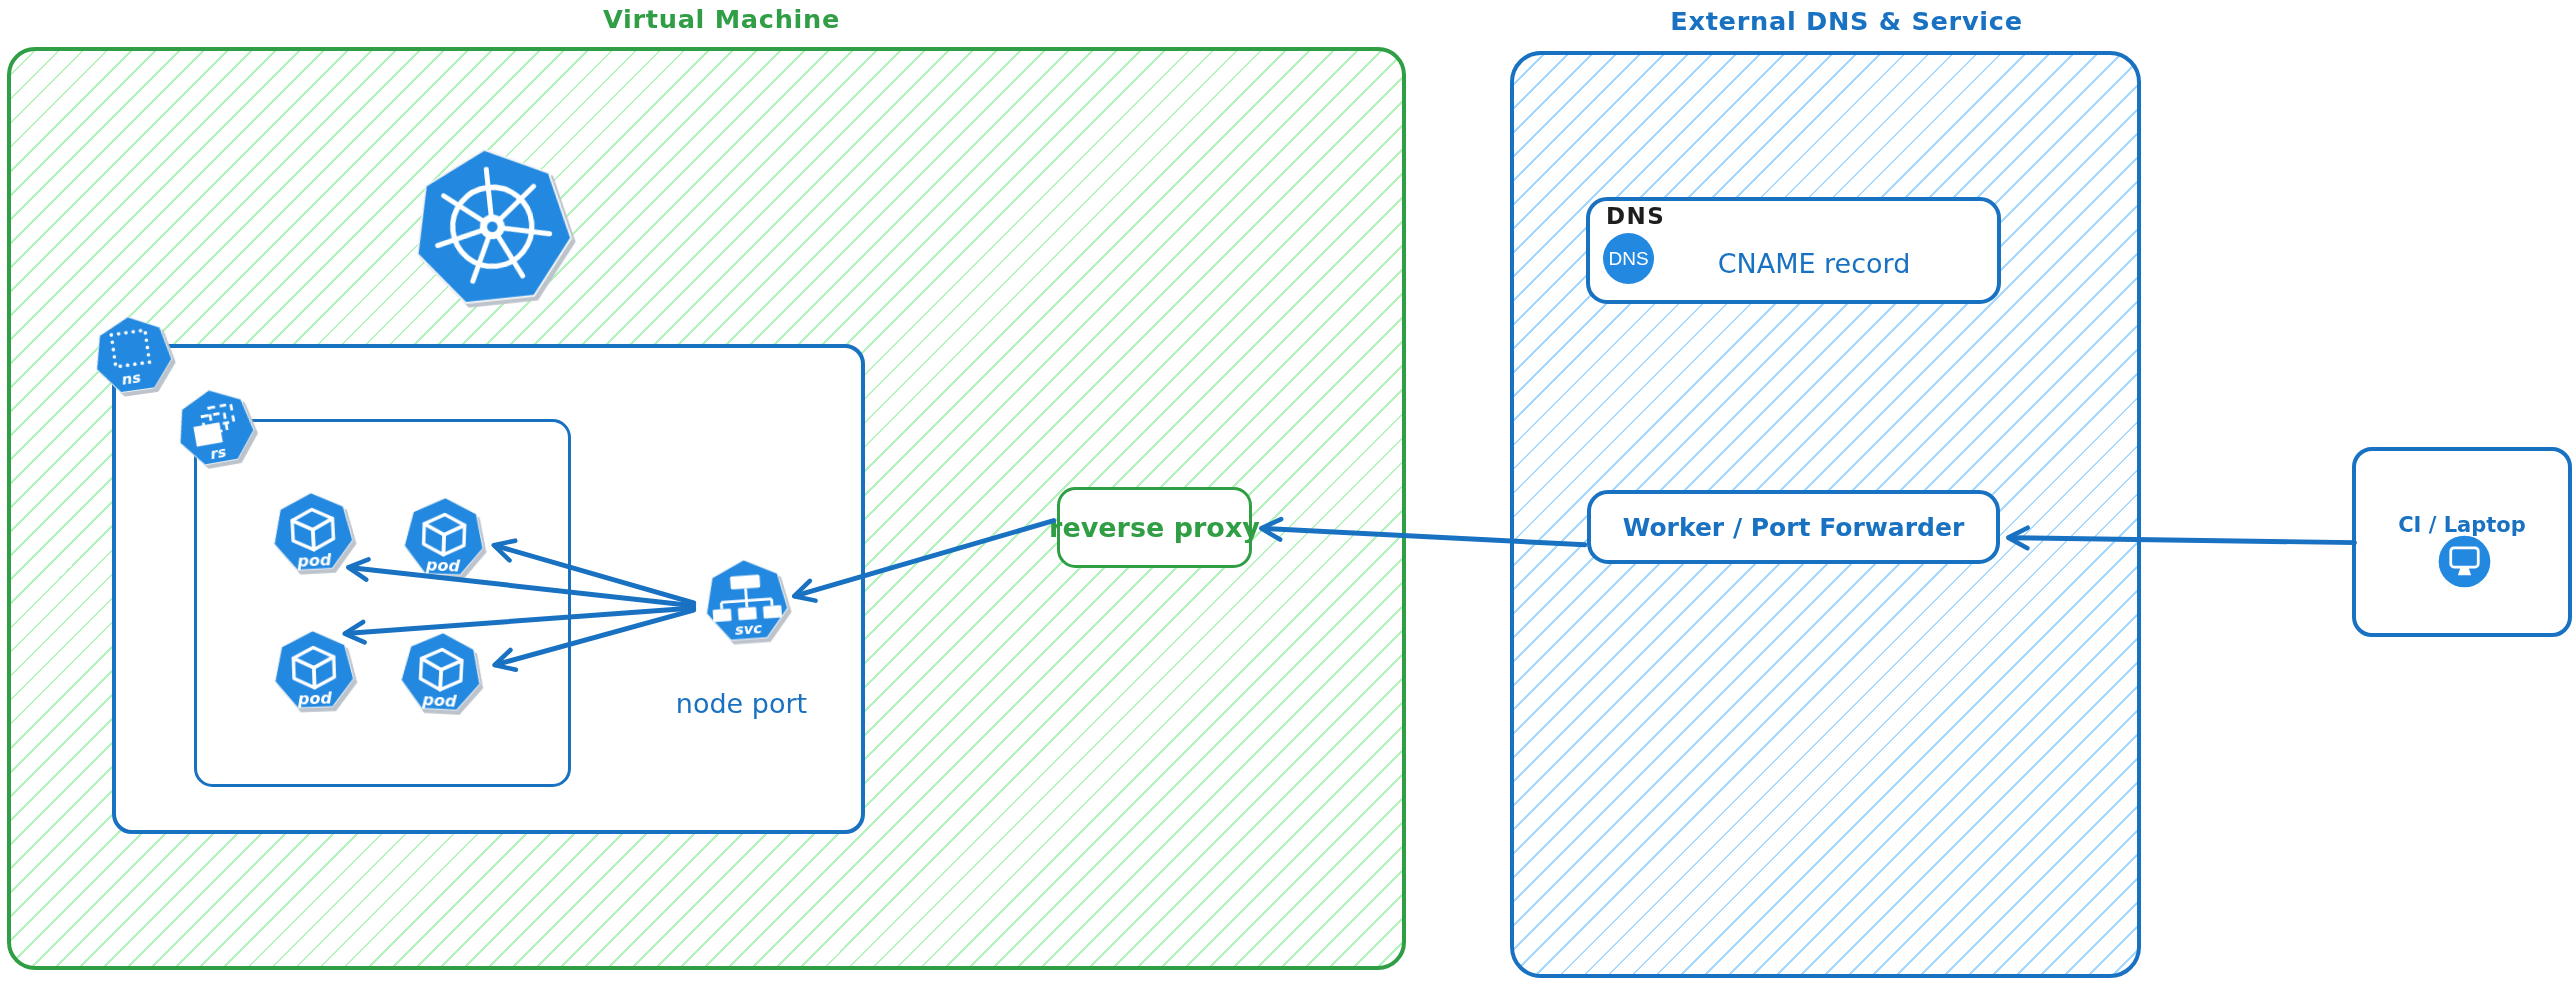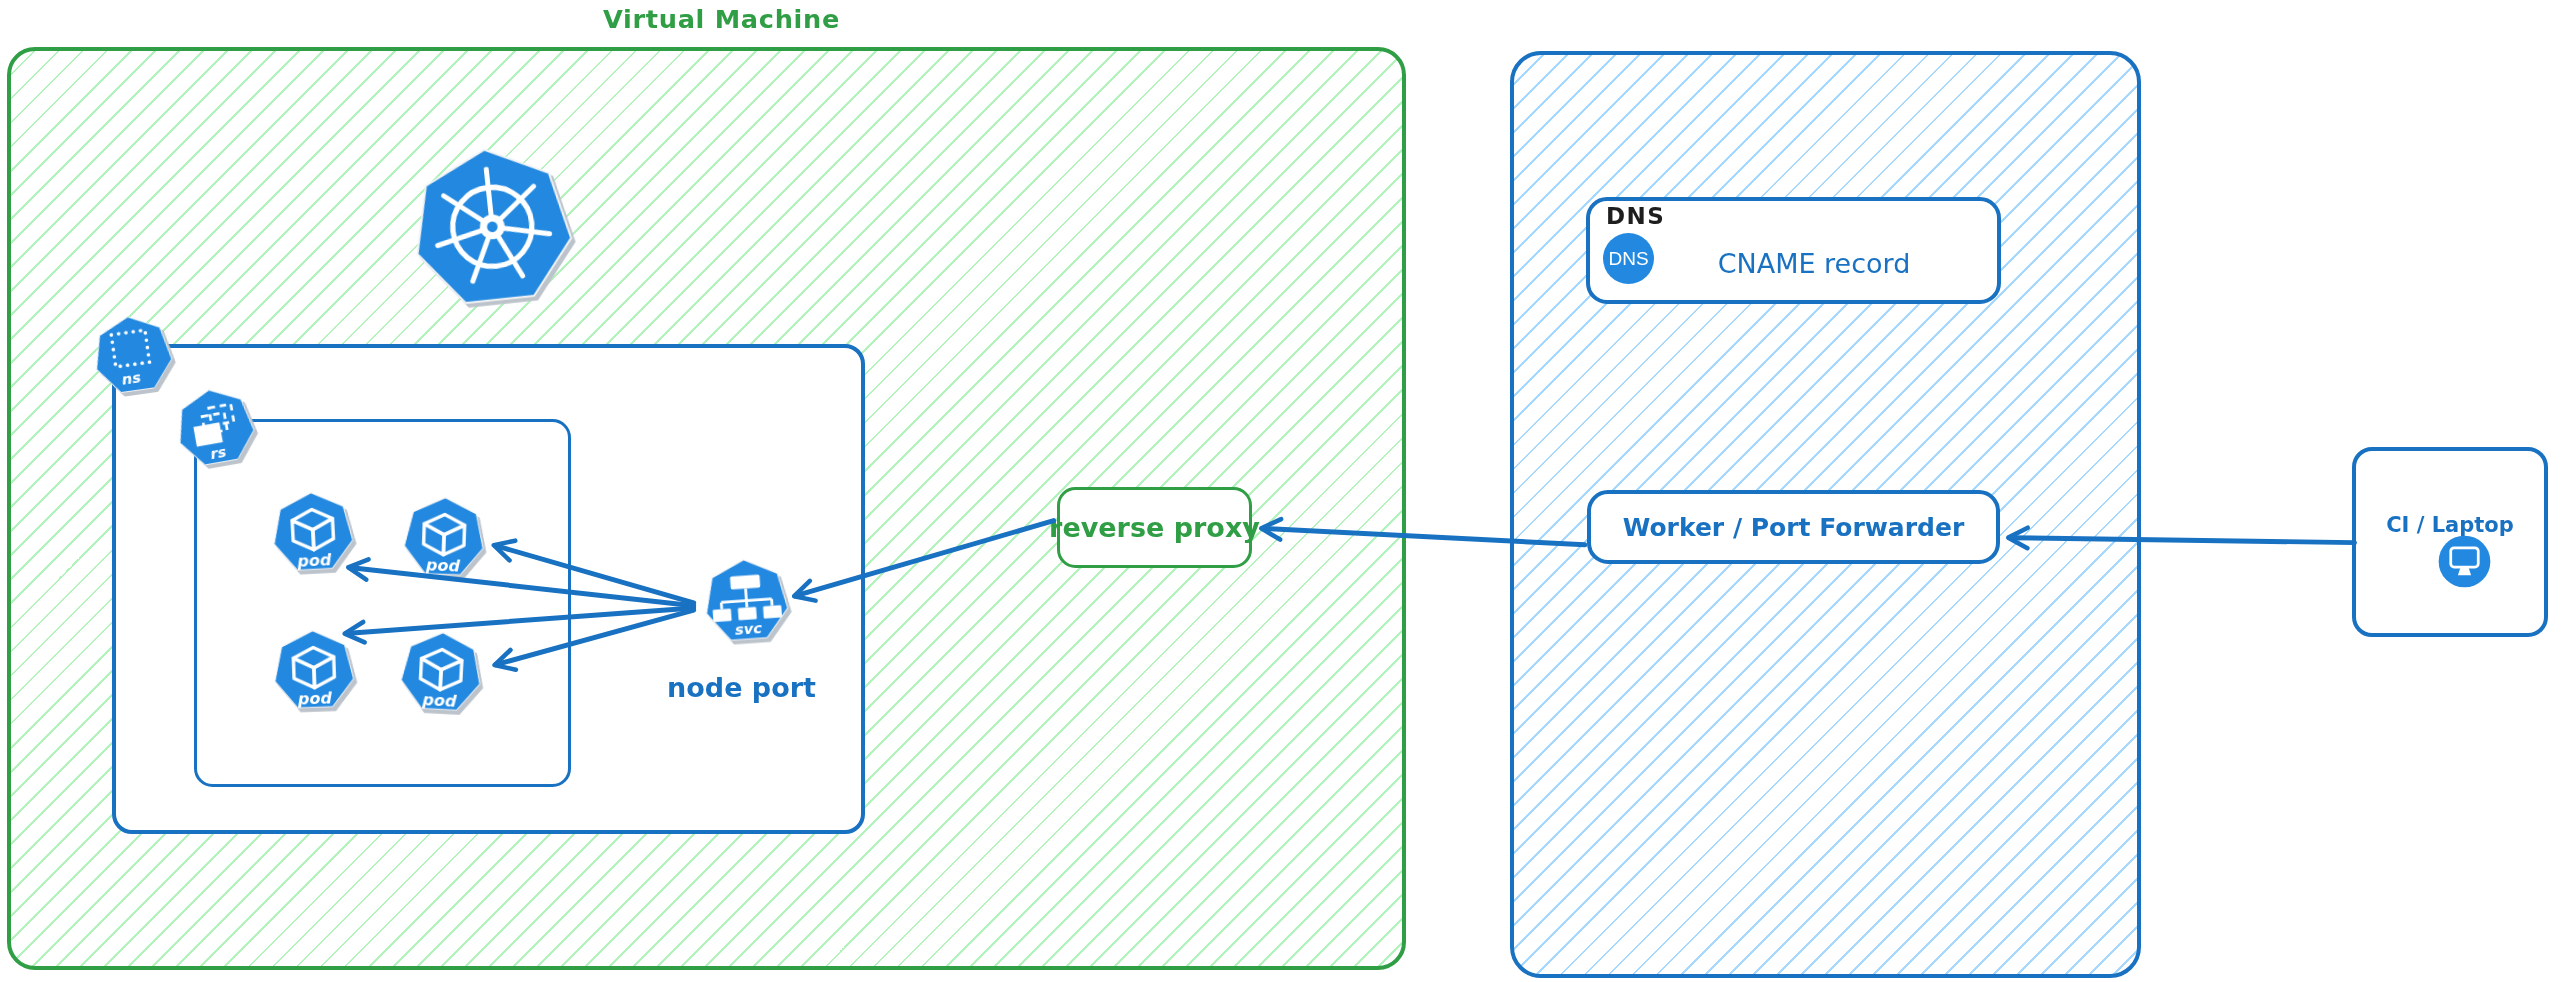--- a/index.html
+++ b/index.html
@@ -19,55 +19,56 @@
 
   
   .wbox{position:absolute;box-sizing:border-box;background:#ffffff;display:flex;align-items:center;justify-content:center;}
   .ns-box{left:112px;top:344px;width:753px;height:490px;border:4.3px solid #1971c2;border-radius:20px;}
   .rs-box{left:194px;top:419px;width:377px;height:368px;border:3.6px solid #1971c2;border-radius:18.5px;}
   .rp-box{left:1057px;top:487px;width:195px;height:81px;border:3.6px solid #2f9e44;border-radius:18.5px;}
   .rp-box span{color:#2f9e44;font-size:27px;font-weight:600;white-space:nowrap;}
   .dns-box{left:1586px;top:197px;width:415px;height:107px;border:4.3px solid #1971c2;border-radius:21px;}
   .worker-box{left:1587px;top:490px;width:413px;height:74px;border:4.3px solid #1971c2;border-radius:21px;}
   .worker-box span{color:#1971c2;font-size:25px;font-weight:600;white-space:nowrap;}
-  .ci-box{left:2352px;top:447px;width:196px;height:190px;border:4.3px solid #1971c2;border-radius:20px;
+  .ci-box{left:2352px;top:447px;width:220px;height:190px;border:4.3px solid #1971c2;border-radius:20px;
           flex-direction:column;justify-content:flex-start;}
 
   
   .dns-tag{position:absolute;left:1606px;top:203px;color:#1e1e1e;font-size:23px;font-weight:600;letter-spacing:1.4px;}
   .dns-badge{position:absolute;left:1603px;top:233px;width:51px;height:51px;border-radius:50%;
              background:#2389e0;color:#ffffff;display:flex;align-items:center;justify-content:center;
              font-family:"Liberation Sans", sans-serif;font-size:19px;font-weight:400;}
   .cname-label{position:absolute;left:1654px;top:210px;width:320px;height:107px;display:flex;
                align-items:center;justify-content:center;color:#1971c2;font-size:27px;font-weight:400;white-space:nowrap;}
 
   
   .ci-label{margin-top:62px;color:#1971c2;font-size:21px;font-weight:600;white-space:nowrap;}
   .monitor-wrap{position:absolute;left:2437px;top:534px;width:55px;height:55px;}
 
   
-  .node-port-label{position:absolute;left:635px;top:672px;width:213px;text-align:center;
-                   color:#1971c2;font-size:27px;font-weight:700;white-space:nowrap;}
+  .node-port-label{position:absolute;left:635px;top:688px;width:213px;text-align:center;
+                   color:#1971c2;font-size:27px;font-weight:400;white-space:nowrap;}
 
   
   .icon{position:absolute;filter:drop-shadow(3.6px 4.3px 0px #bdc3cb);}
   .icon svg{display:block;}
   .icon text{font-family:"DejaVu Sans", sans-serif;font-weight:bold;font-style:italic;fill:#ffffff;}
 
   .arrows{position:absolute;left:0;top:0;pointer-events:none;}
 </style>
 </head>
 <body>
 
 <div id="canvas">
 
   <div class="zone vm-zone"></div>
   <div class="zone-title vm-title">Virtual Machine</div>
 
   <div class="zone ext-zone"></div>
+  <div class="zone-title ext-title">External DNS &amp; Service</div>
 
   <div class="icon" style="left:410px;top:146px;transform:rotate(-6deg);">
     <svg width="165" height="165" viewBox="0 0 100 100">
       <polygon points="50,2 87.5,20.1 96.8,60.7 70.8,93.2 29.2,93.2 3.2,60.7 12.5,20.1" fill="#2389e0" stroke="#f1f3f5" stroke-width="1.2"></polygon>
       <circle cx="50" cy="49" r="24" fill="none" stroke="#ffffff" stroke-width="3.2"></circle>
       <g stroke="#ffffff" stroke-width="3" stroke-linecap="round">
         <line x1="50" y1="49" x2="50" y2="14"></line>
         <line x1="50" y1="49" x2="77.4" y2="27.2"></line>
         <line x1="50" y1="49" x2="84.1" y2="56.8"></line>
         <line x1="50" y1="49" x2="65.2" y2="80.5"></line>

